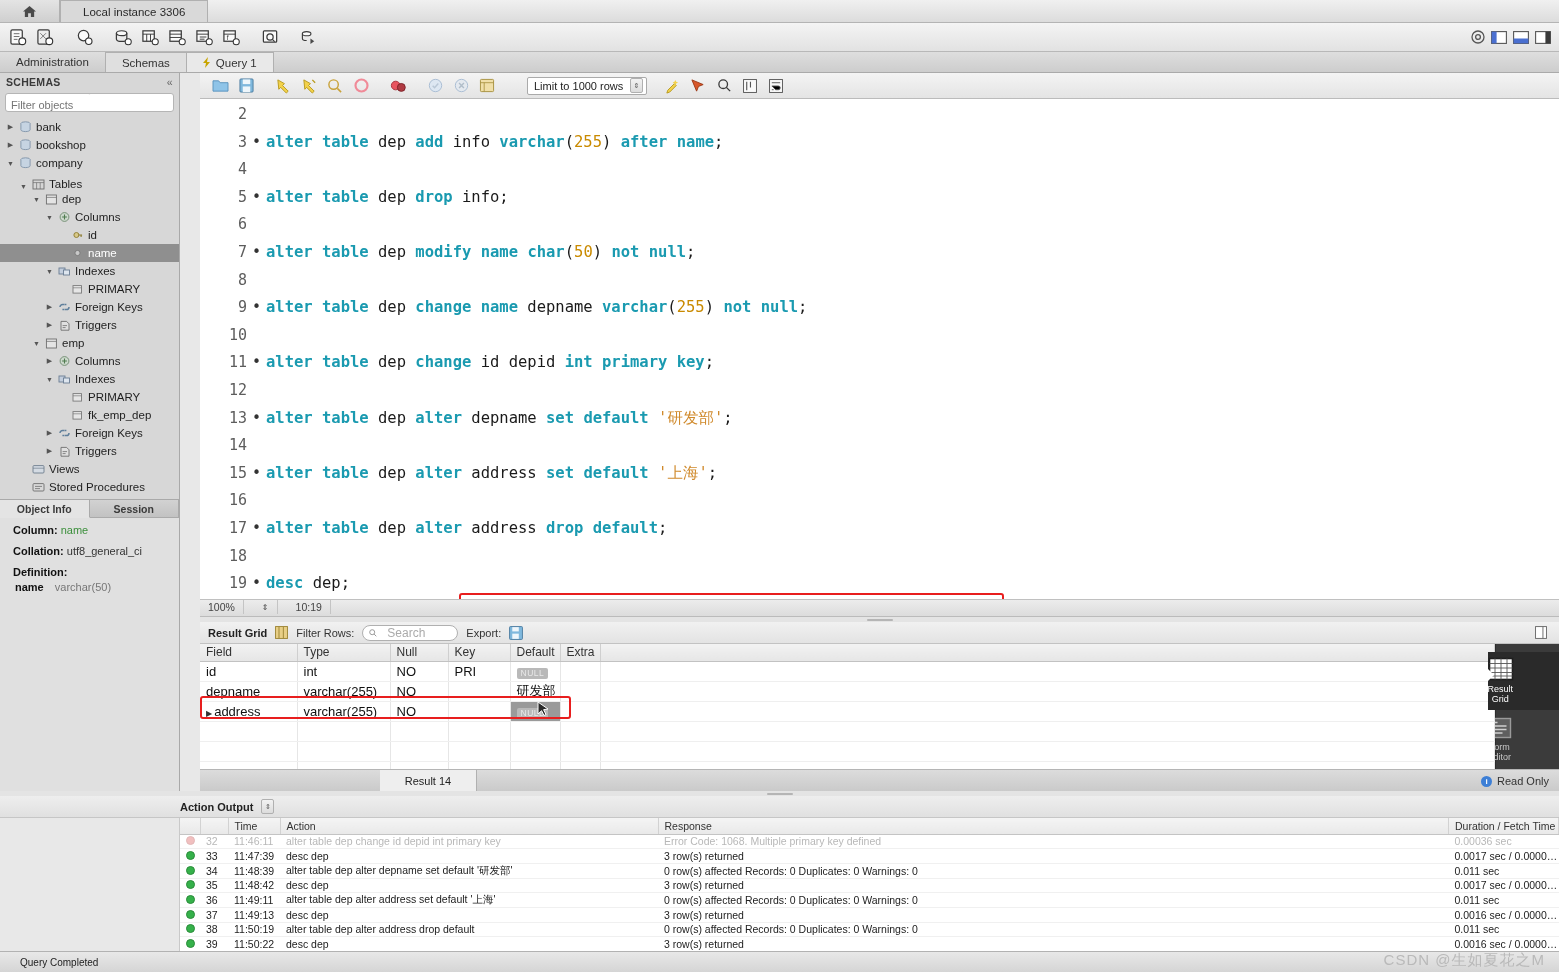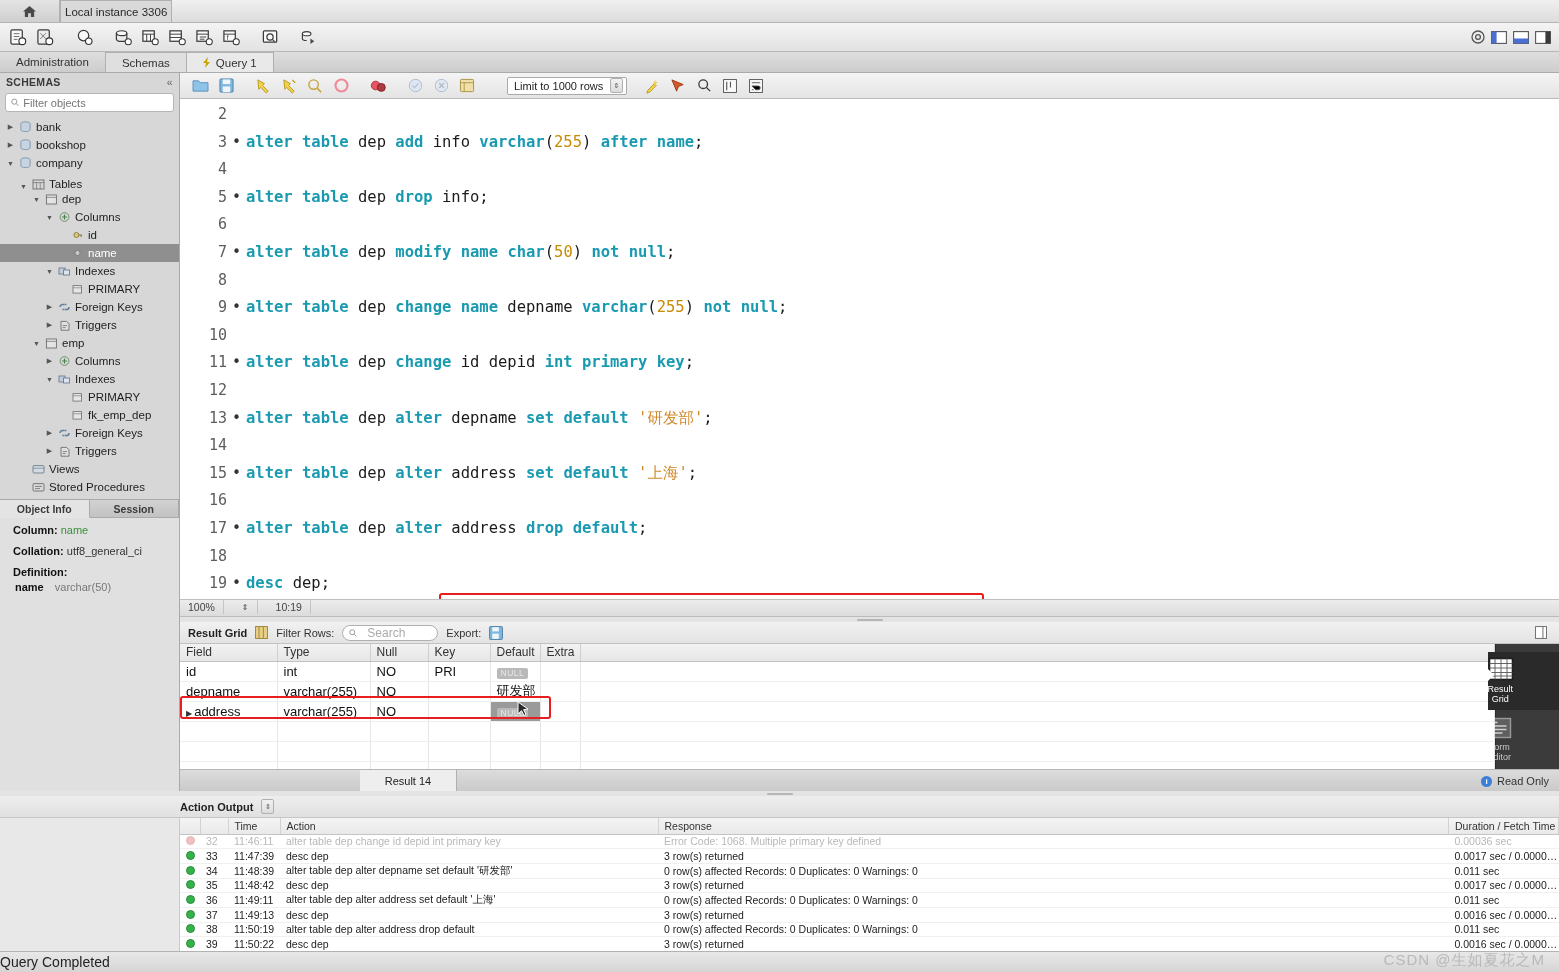--- a/index.html
+++ b/index.html
@@ -17,21 +17,21 @@
   .titlebar {
     height: 23px; background: linear-gradient(#f0f0f0,#dcdcdc);
     border-bottom: 1px solid #b4b4b4;
     display: flex; align-items: flex-end; flex: 0 0 23px;
   }
   .home-tab {
     width: 60px; height: 22px; display: flex; align-items: center; justify-content: center;
     background: linear-gradient(#e4e4e4,#cfcfcf); border-right: 1px solid #b0b0b0;
   }
   .inst-tab {
-    height: 22px; padding: 0 4px; display: flex; align-items: center;
+    height: 22px; padding: 0 22px; display: flex; align-items: center;
     background: #d9d9d9; border: 1px solid #b0b0b0; border-bottom: none;
     font-size: 11.5px; color: #2a2a2a;
   }
 
   
   .maintoolbar {
     height: 29px; background: linear-gradient(#f4f4f4,#e2e2e2);
     border-bottom: 1px solid #b8b8b8; display: flex; align-items: center;
     padding: 0 6px; gap: 3px; flex: 0 0 29px; position: relative;
   }
@@ -64,21 +64,21 @@
     display: flex; flex-direction: column; flex: 0 0 180px;
   }
   .sb-header {
     height: 18px; display: flex; align-items: center; justify-content: space-between;
     padding: 0 6px; font-size: 10.5px; font-weight: bold; color: #3a3a3a;
     letter-spacing: .3px; background: #d7d7d7;
   }
   .sb-filter { padding: 2px 5px 4px; }
   .sb-filter .box {
     height: 19px; background: #fff; border: 1px solid #b5b5b5; border-radius: 3px;
-    display: flex; align-items: center; padding: 0 5px; gap: 4px;
+    display: flex; align-items: center; padding: 0 5px; gap: 4px; flex-direction: column;
   }
   .sb-filter input {
     border: 0; outline: 0; font-size: 11px; width: 100%; color: #999;
     font-family: "Liberation Sans", sans-serif; background: transparent;
   }
   .tree { flex: 1; overflow: hidden; background: #d7d7d7; padding-top: 2px; }
   .tnode {
     height: 18px; display: flex; align-items: center; gap: 4px;
     font-size: 11.5px; color: #1e1e1e; white-space: nowrap;
   }
@@ -98,21 +98,21 @@
   .oi-body { padding: 6px 5px; font-size: 11px; background: #e0e0e0; height: 274px; }
   .oi-row { margin-bottom: 9px; }
   .oi-lbl { font-weight: bold; color: #111; margin-left: 8px; }
   .oi-val-green { color: #3b8f3b; }
   .oi-val { color: #333; }
   .oi-def { margin-top: 3px; padding-left: 10px; }
   .oi-def b { color: #111; }
   .oi-def span { color: #777; margin-left: 8px; }
 
   
-  .editorcol { flex: 1; display: flex; flex-direction: column; min-width: 0; background: #fff; }
+  .editorcol { flex: 1; display: flex; flex-direction: column; min-width: 0; background: #fff; margin-left: 20px; }
   .qtoolbar {
     height: 26px; background: linear-gradient(#f4f4f4,#e4e4e4);
     border-bottom: 1px solid #bbb; display: flex; align-items: center;
     padding: 0 8px; gap: 2px; flex: 0 0 26px;
   }
   .limitbox {
     margin-left: 26px; width: 120px; height: 18px; background: #fff;
     border: 1px solid #aaa; border-radius: 2px; display: flex; align-items: center;
     justify-content: space-between; padding: 0 3px 0 6px; font-size: 11px; color: #222;
   }
@@ -252,21 +252,21 @@
   }
   table.olog tr.clipped td { color: #b8b8b8; }
   .okdot {
     width: 9px; height: 9px; border-radius: 50%; background: #35b14a;
     display: inline-block; border: 1px solid #2a8c3a;
   }
 
   .statusbar {
     height: 21px; flex: 0 0 21px; background: linear-gradient(#e8e8e8,#d5d5d5);
     border-top: 1px solid #b2b2b2; display: flex; align-items: center;
-    padding-left: 0; font-size: 14px; color: #222;
+    padding-left: 20px; font-size: 10px; color: #222;
   }
   .watermark {
     position: absolute; right: 14px; bottom: 2px; font-size: 15px; color: #b9b9b9;
     letter-spacing: 1px; pointer-events: none; font-family: "Liberation Sans", sans-serif;
   }
 </style>
 </head>
 <body>
 
 <div class="app">

